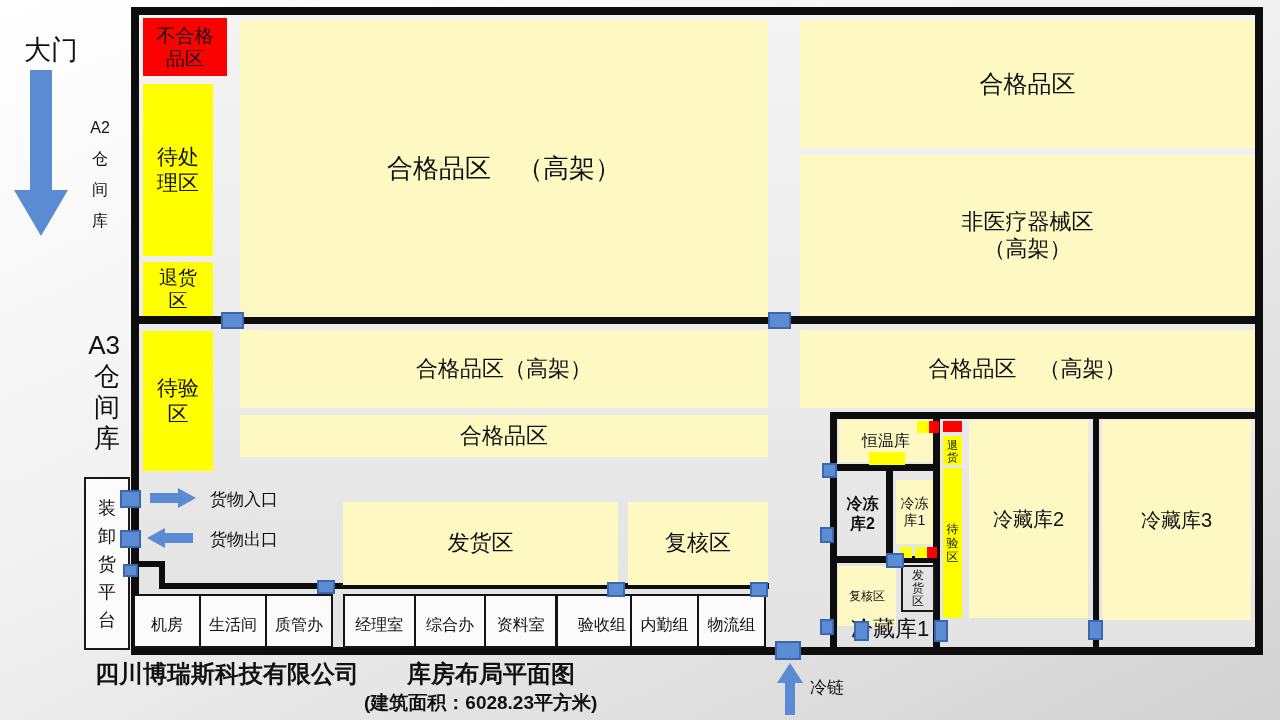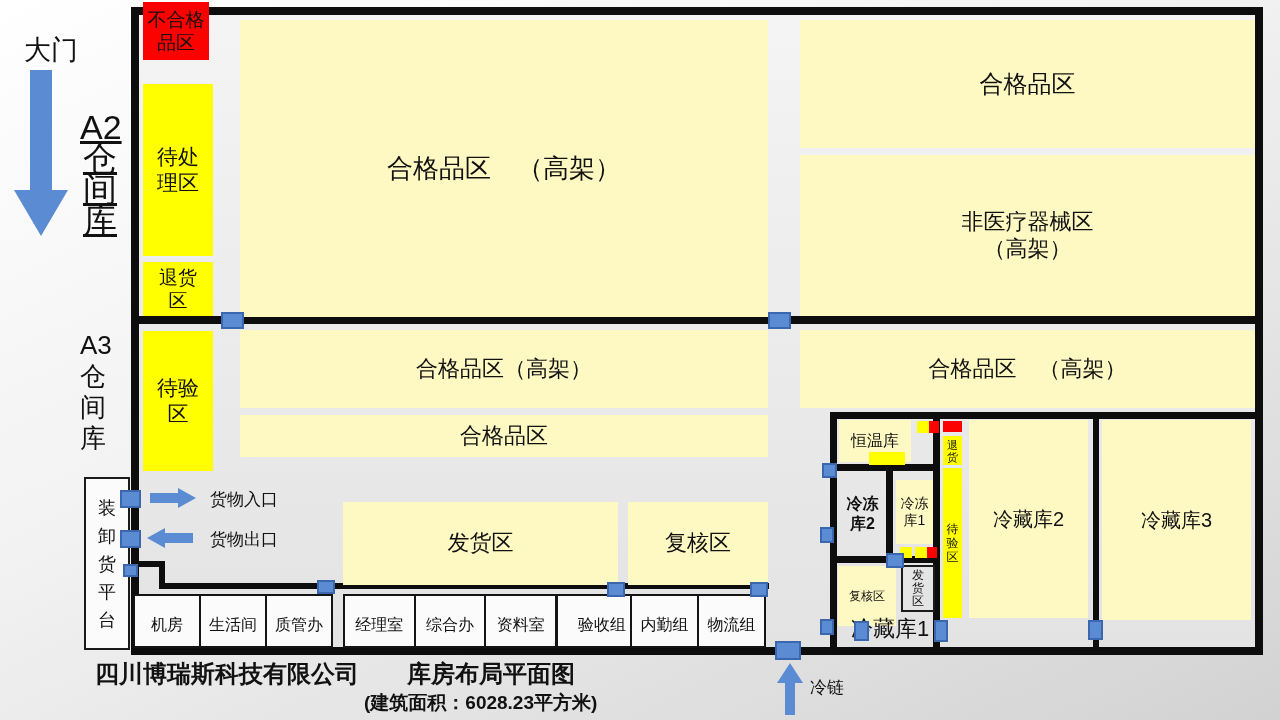--- a/index.html
+++ b/index.html
@@ -44,45 +44,45 @@
 
 <div class="lbl" style="left:24px;top:32px;font-size:27px;">大门</div>
 
 <div class="abs" style="left:12px;top:70px;">
   <svg width="58" height="168" viewBox="0 0 58 168">
     <rect x="18" y="0" width="22" height="122" fill="#5B8BD3"></rect>
     <polygon points="2,120 56,120 29,166" fill="#5B8BD3"></polygon>
   </svg>
 </div>
 
-<div class="lbl vtext" style="left:80px;top:112px;width:40px;font-size:34px;line-height:31px;text-align:center;text-decoration:underline;">A2
+<div class="lbl vtext" style="left:80px;top:112px;width:40px;font-size:16px;line-height:31px;text-align:center;">A2
 仓
 间
 库</div>
 
-<div class="lbl vtext" style="left:80px;top:330px;width:40px;font-size:26px;line-height:31px;text-align:left;">A3
+<div class="lbl vtext" style="left:80px;top:330px;width:40px;font-size:26px;line-height:31px;text-align:right;">A3
 仓
 间
 库</div>
 
 <div class="whitebox vtext" style="left:84px;top:477px;width:46px;height:173px;font-size:18px;line-height:28px;">装
 卸
 货
 平
 台</div>
 
 <div class="building"></div>
 
 <div class="wall" style="left:133px;top:316px;width:1124px;height:8px;"></div>
 
 <div class="wall" style="left:139px;top:561px;width:26px;height:6px;"></div>
 <div class="wall" style="left:159px;top:561px;width:6px;height:28px;"></div>
 <div class="wall" style="left:159px;top:583px;width:610px;height:6px;"></div>
 
-<div class="zone red" style="left:143px;top:2px;width:66px;height:58px;font-size:19px;">不合格
+<div class="zone red" style="left:143px;top:18px;width:84px;height:58px;font-size:19px;">不合格
 品区</div>
 <div class="zone yellow" style="left:143px;top:84px;width:70px;height:172px;font-size:21px;">待处
 理区</div>
 <div class="zone yellow" style="left:143px;top:262px;width:70px;height:54px;font-size:19px;">退货
 区</div>
 <div class="zone green" style="left:240px;top:20px;width:528px;height:297px;font-size:26px;">合格品区　（高架）</div>
 <div class="zone green" style="left:800px;top:20px;width:455px;height:128px;font-size:24px;">合格品区</div>
 <div class="zone green" style="left:800px;top:155px;width:455px;height:161px;font-size:22px;">非医疗器械区
 （高架）</div>
 
@@ -129,21 +129,21 @@
 </div>
 
 <div class="coldarea"></div>
 
 <div class="wall" style="left:933px;top:419px;width:7px;height:228px;"></div>
 <div class="wall" style="left:837px;top:464px;width:96px;height:7px;"></div>
 <div class="wall" style="left:837px;top:556px;width:96px;height:7px;"></div>
 <div class="wall" style="left:886px;top:464px;width:7px;height:99px;"></div>
 <div class="wall" style="left:1093px;top:419px;width:6px;height:228px;"></div>
 
-<div class="zone green" style="left:839px;top:420px;width:72px;height:42px;font-size:16px;text-align:center;">恒温库</div>
+<div class="zone green" style="left:839px;top:420px;width:94px;height:42px;font-size:16px;text-align:center;">恒温库</div>
 <div class="zone yellow" style="left:917px;top:421px;width:12px;height:12px;"></div>
 <div class="zone red" style="left:929px;top:421px;width:10px;height:12px;"></div>
 <div class="zone yellow" style="left:869px;top:452px;width:36px;height:13px;"></div>
 
 <div class="zone" style="left:839px;top:471px;width:47px;height:85px;font-size:16px;font-weight:700;">冷冻
 库2</div>
 <div class="zone green" style="left:896px;top:480px;width:37px;height:64px;font-size:14px;">冷冻
 库1</div>
 <div class="zone yellow" style="left:900px;top:547px;width:12px;height:11px;"></div>
 <div class="zone yellow" style="left:915px;top:547px;width:12px;height:11px;"></div>

